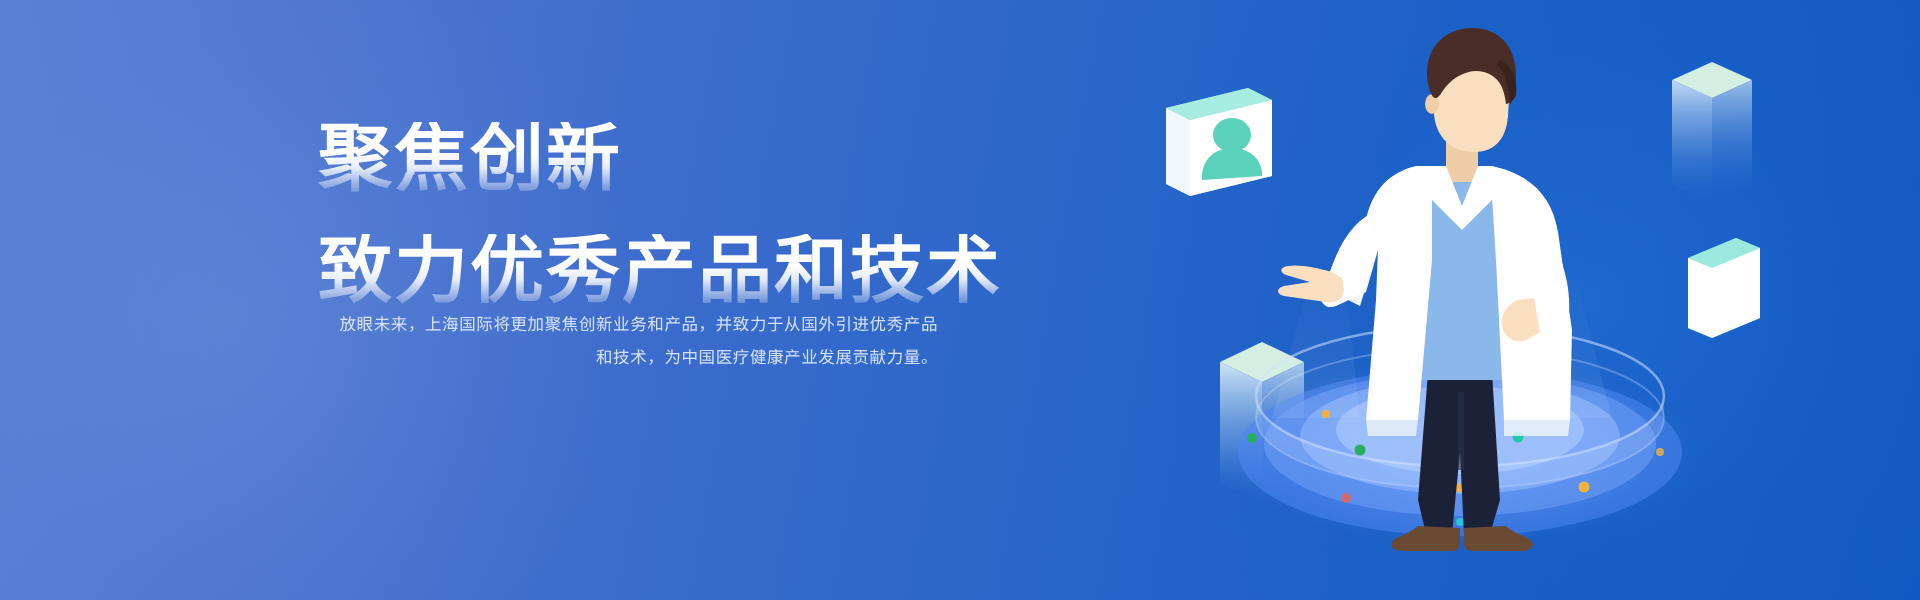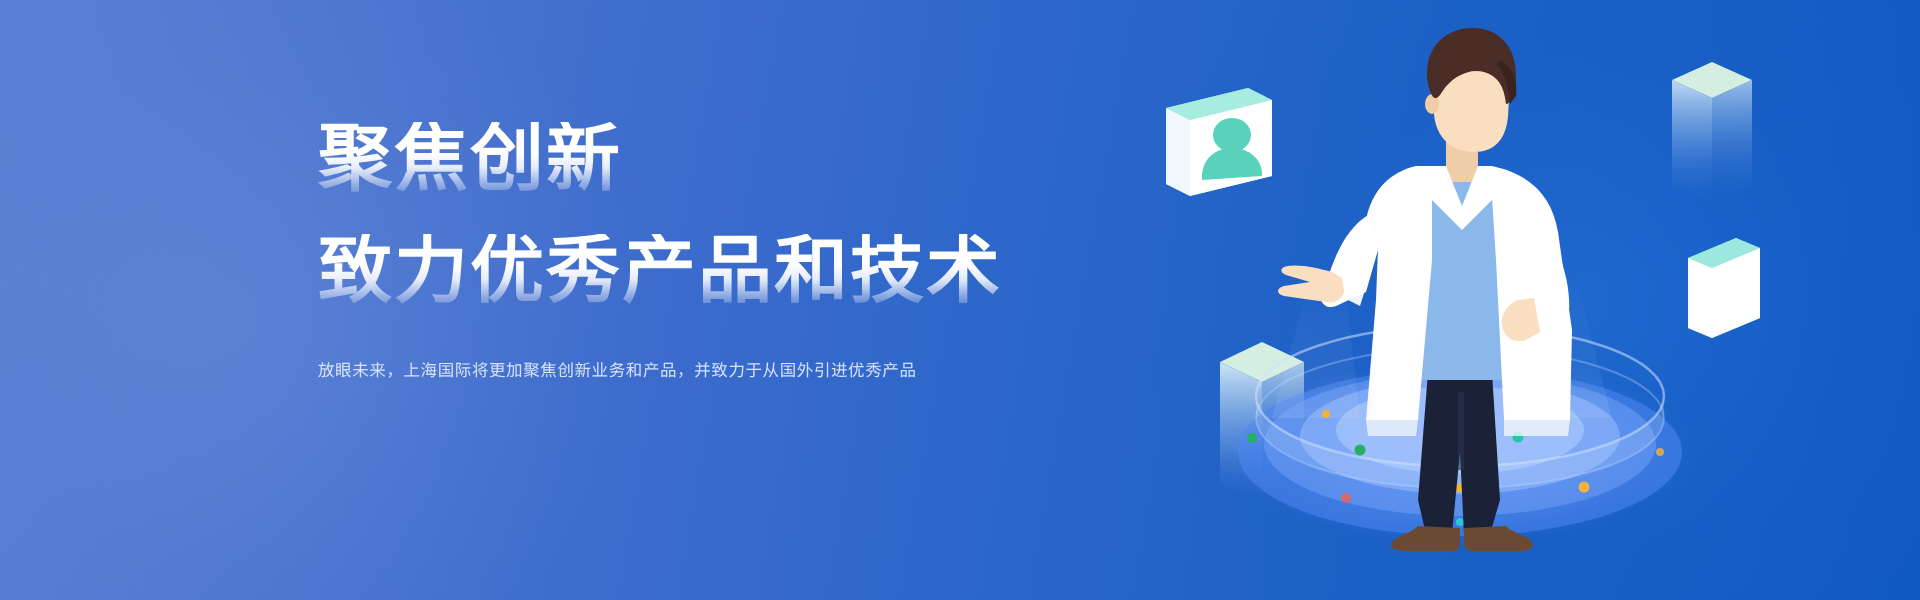--- a/index.html
+++ b/index.html
@@ -76,26 +76,26 @@
   .headline-1 {
     font-size: 74px;
     margin-bottom: 28px;
   }
   .headline-2 {
     font-size: 74px;
     margin-top: 38px;
   }
 
   .subtitle {
-    margin-top: 46px;
     font-size: 16.5px;
     line-height: 2.0;
     color: rgba(226,236,252,0.92);
     letter-spacing: 0.6px;
     max-width: 620px;
+    text-align: right;
   }
   .subtitle span { display: block; }
 
   
   .art {
     position: absolute;
     right: 0;
     top: 0;
     width: 860px;
     height: 600px;
@@ -109,20 +109,21 @@
 <div class="banner">
 
   <div class="bg-glow-left"></div>
   <div class="bg-glow-right"></div>
 
   <div class="copy">
     <div class="headline headline-1">聚焦创新</div>
     <div class="headline headline-2">致力优秀产品和技术</div>
     <div class="subtitle">
       <span>放眼未来，上海国际将更加聚焦创新业务和产品，并致力于从国外引进优秀产品</span>
+      <span>和技术，为中国医疗健康产业发展贡献力量。</span>
     </div>
   </div>
 
   <div class="art">
     <svg viewBox="0 0 860 600" xmlns="http://www.w3.org/2000/svg">
       <defs>
         <linearGradient id="gradBarTall" x1="0" y1="0" x2="0" y2="1">
           <stop offset="0%" stop-color="#cfe4f8" stop-opacity="0.92"></stop>
           <stop offset="55%" stop-color="#6f9fe0" stop-opacity="0.52"></stop>
           <stop offset="100%" stop-color="#2a6ccb" stop-opacity="0.05"></stop>

